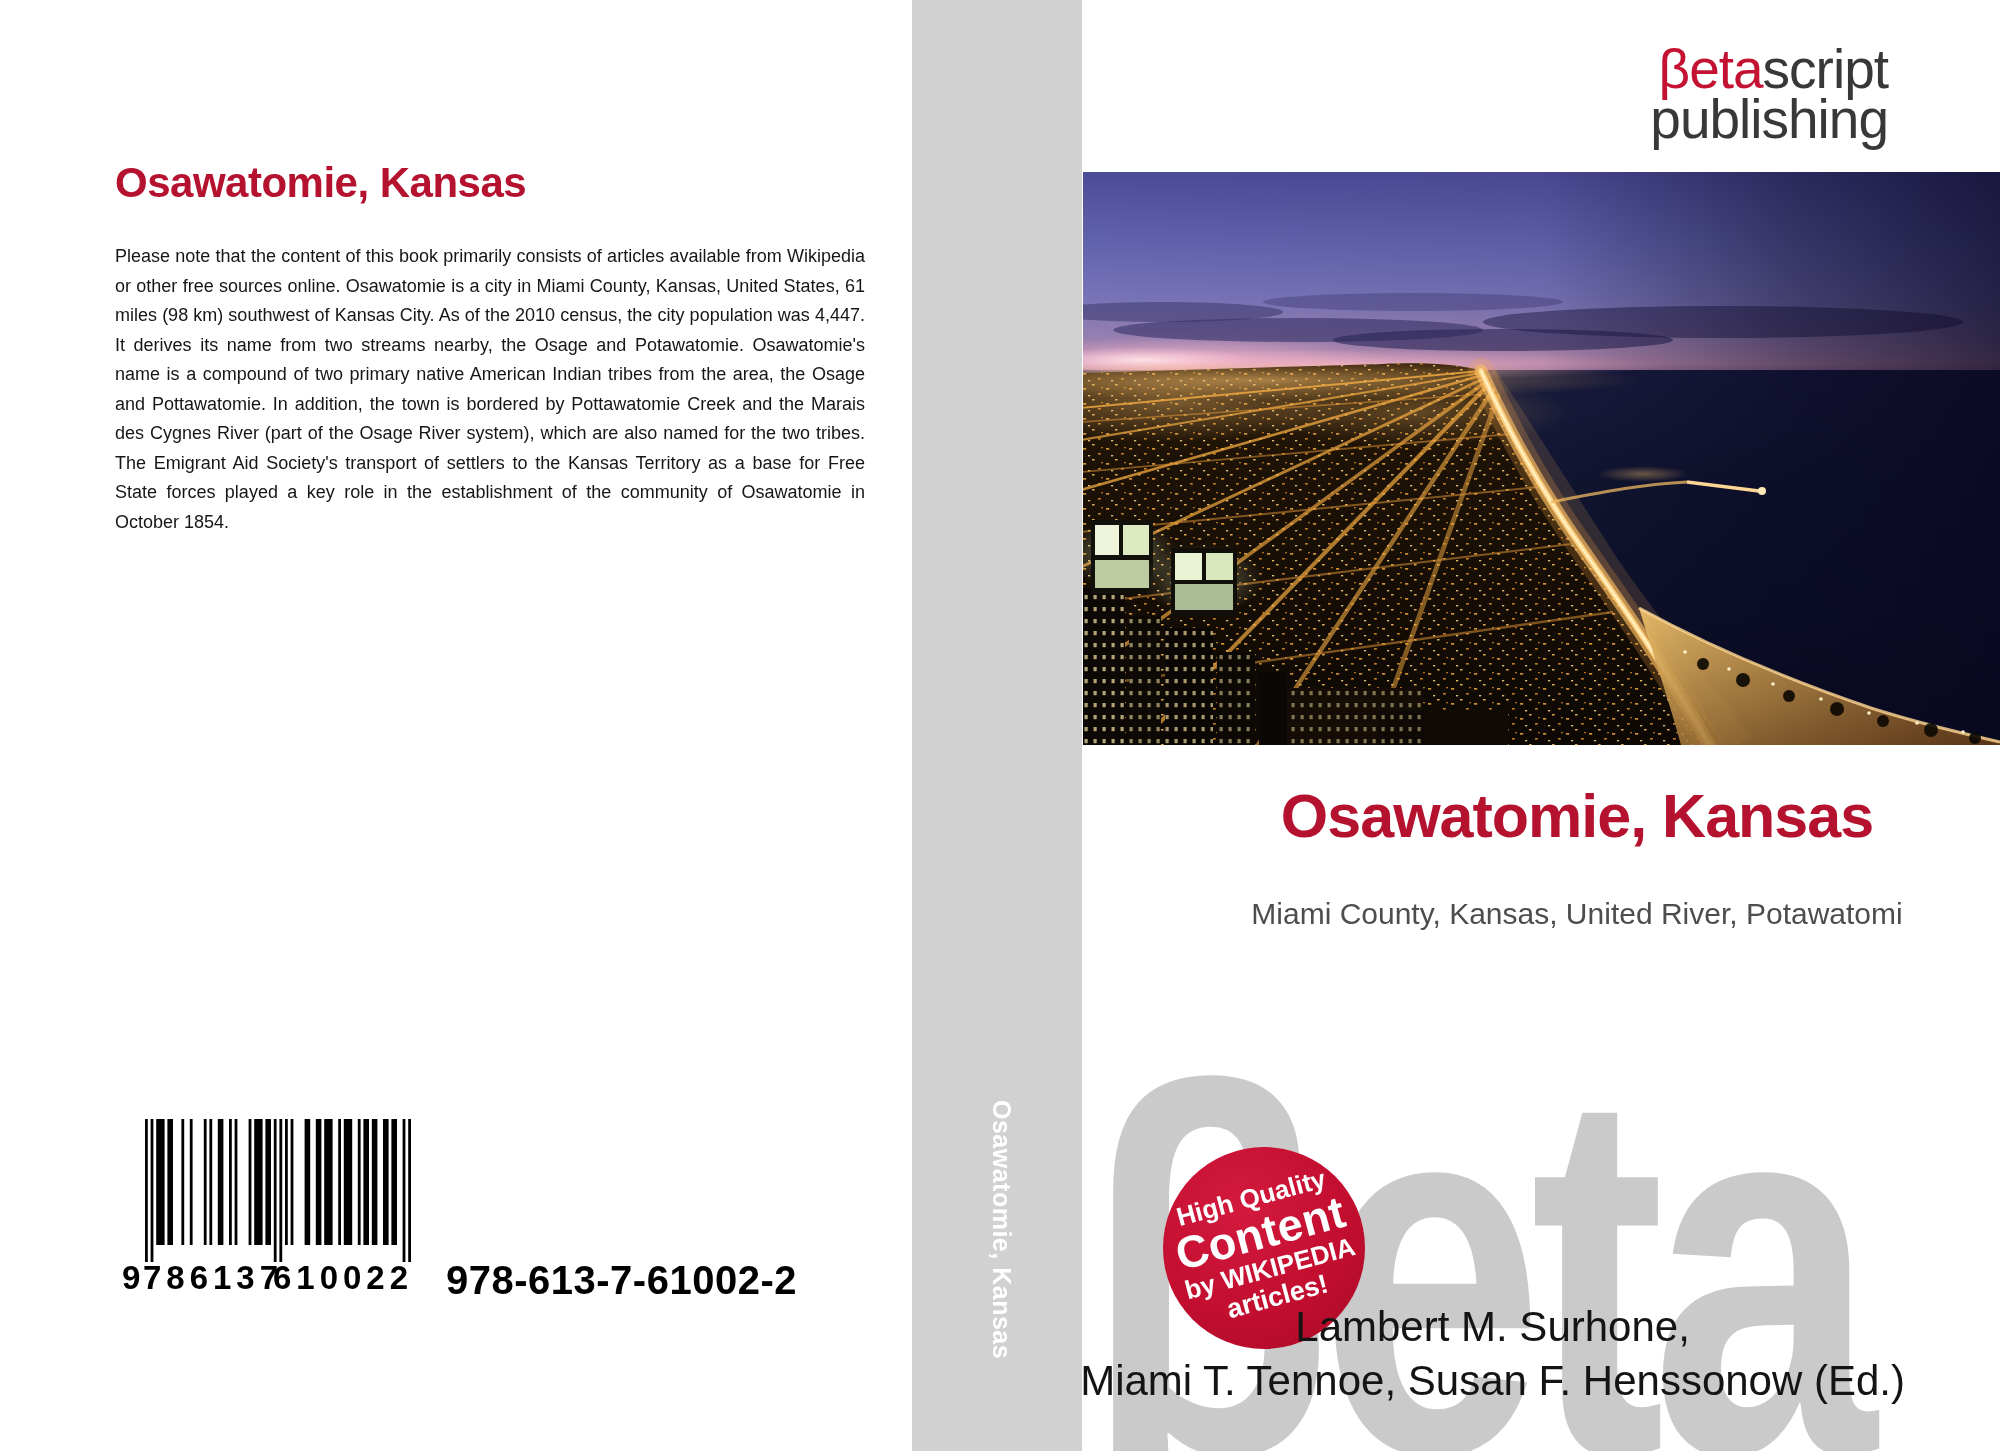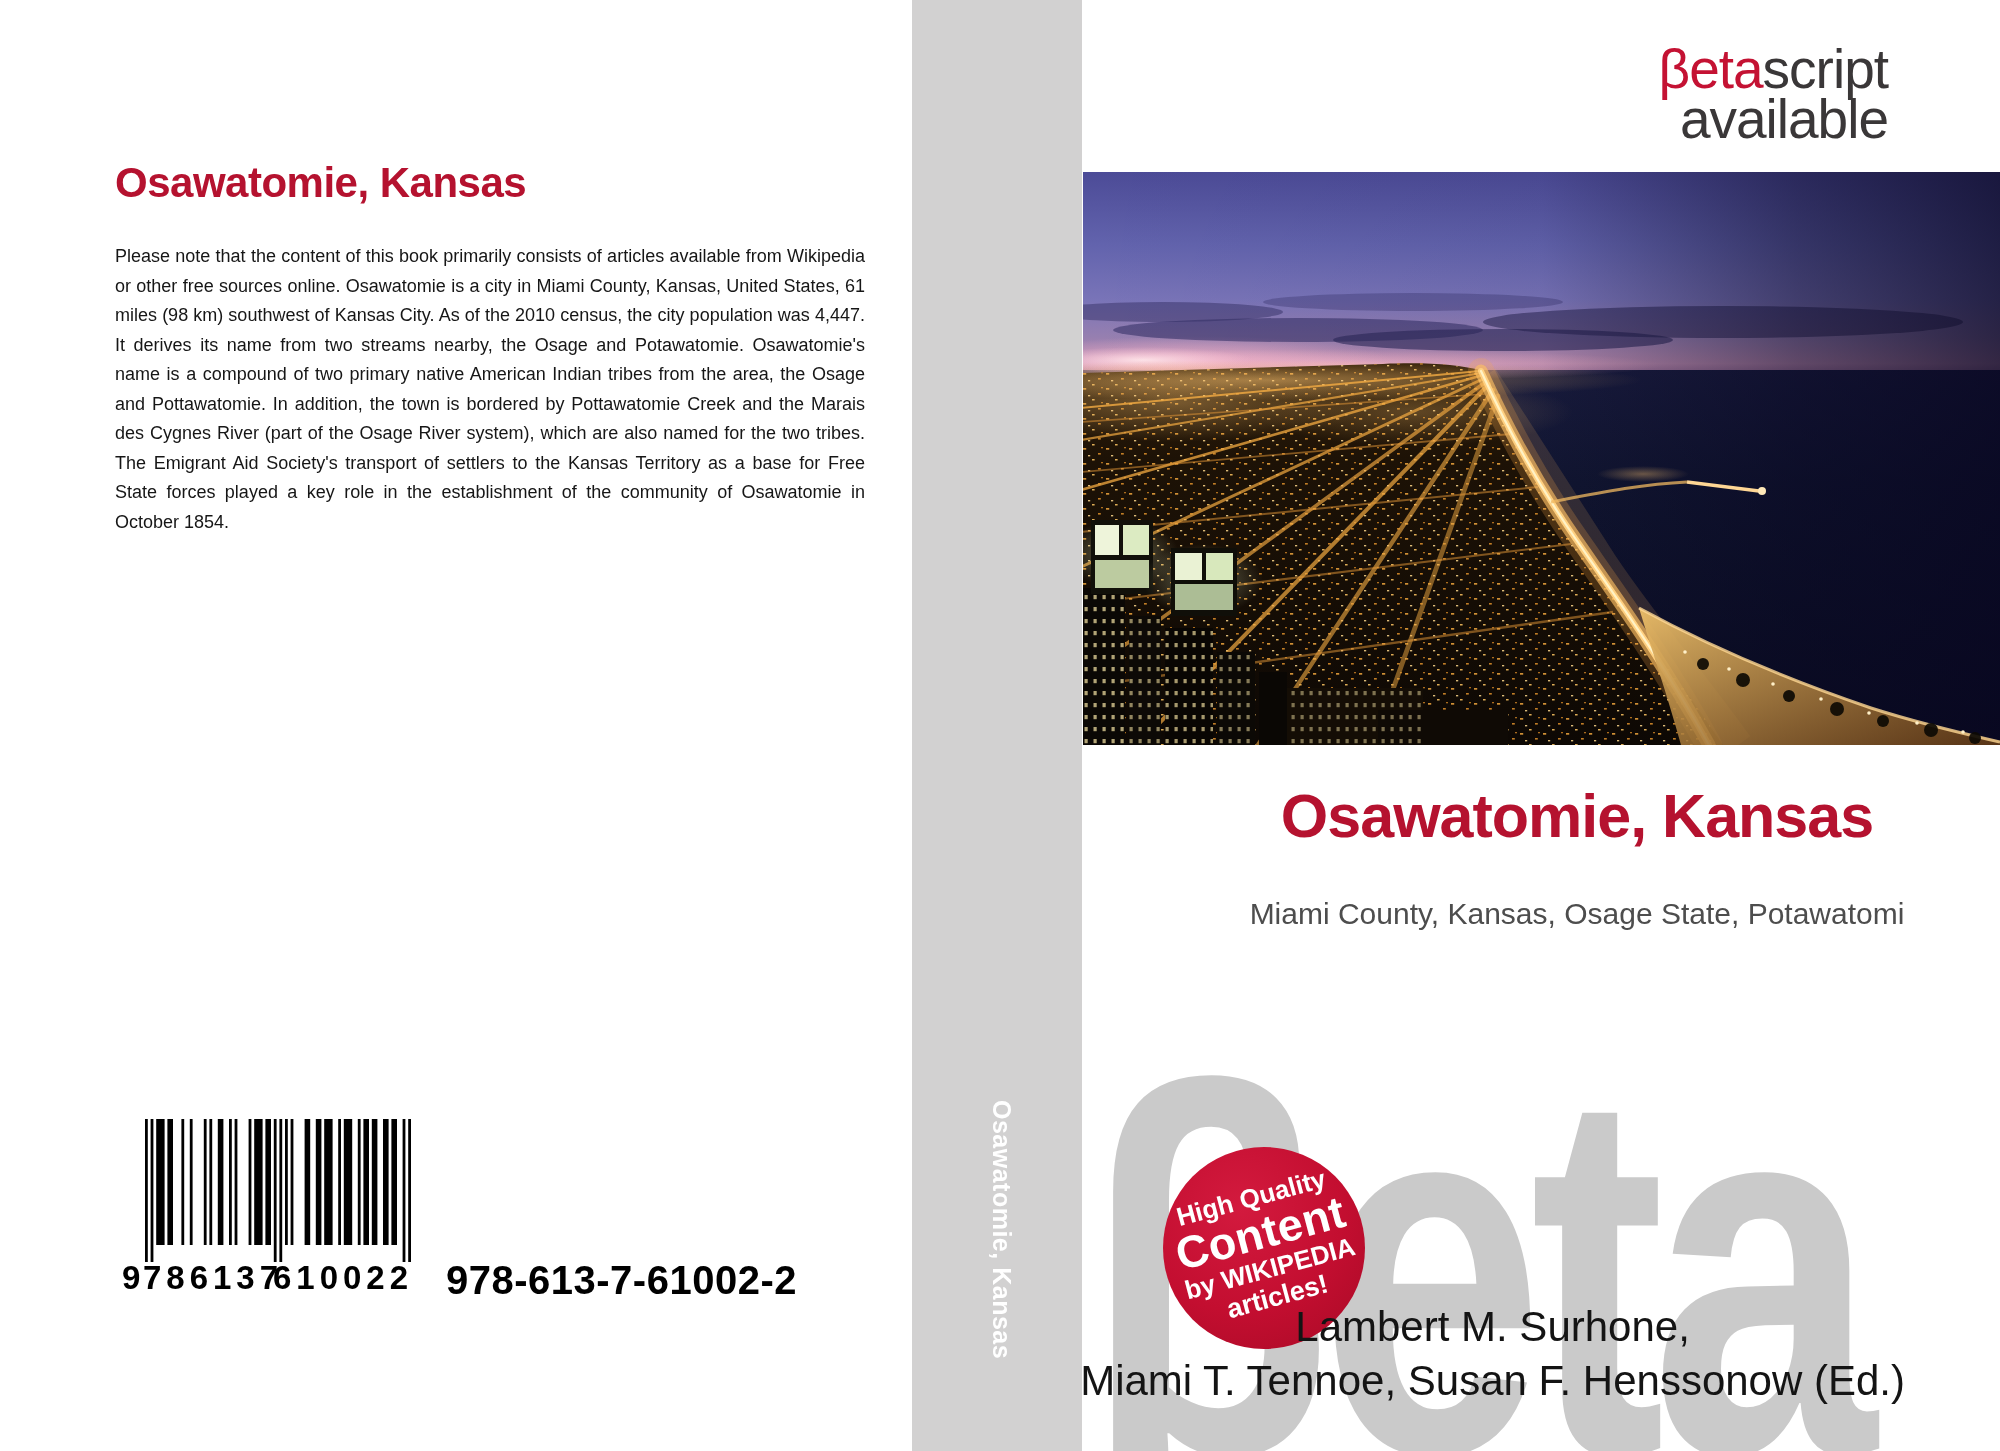--- a/index.html
+++ b/index.html
@@ -120,21 +120,21 @@
     <div class="isbn">978-613-7-61002-2</div>
   </div>
 
   <div class="spine"></div>
   <div class="spine-title">Osawatomie, Kansas</div>
 
   <div>
 
     <div class="logo">
       <div><span class="beta">βeta</span><span>script</span></div>
-      <div>available</div>
+      <div>publishing</div>
     </div>
 
     <div class="watermark">βeta</div>
 
     <svg class="photo" viewBox="0 0 917 573" preserveAspectRatio="none" role="img" aria-label="Aerial night view of a city shoreline at dusk">
       <defs>
         <linearGradient id="sky" x1="0" y1="0" x2="0" y2="1">
           <stop offset="0" stop-color="#4c4b97"></stop>
             <stop offset="0.35" stop-color="#6263ad"></stop>
           <stop offset="0.62" stop-color="#7974b8"></stop>
@@ -275,21 +275,21 @@
         <rect x="12" y="388" width="54" height="28" fill="#cfe0b0" opacity="0.9"></rect>
         <ellipse cx="120" cy="408" rx="60" ry="36" fill="url(#cupola)"></ellipse>
         <rect x="88" y="376" width="66" height="68" fill="#100f09"></rect>
         <rect x="92" y="381" width="27" height="27" fill="#eaf2d4"></rect>
         <rect x="123" y="381" width="27" height="27" fill="#d8e8bc"></rect>
         <rect x="92" y="412" width="58" height="26" fill="#c8dcae" opacity="0.85"></rect>
       </g>
     </svg>
 
     <div class="front-title">Osawatomie, Kansas</div>
-    <div class="front-subtitle">Miami County, Kansas, Osage State, Potawatomi</div>
+    <div class="front-subtitle">Miami County, Kansas, United River, Potawatomi</div>
 
     <div class="badge">
       <div class="badge-inner">
         <div class="badge-l1">High Quality</div>
         <div class="badge-l2">Content</div>
         <div class="badge-l3">by WIKIPEDIA</div>
         <div class="badge-l4">articles!</div>
       </div>
     </div>
 

